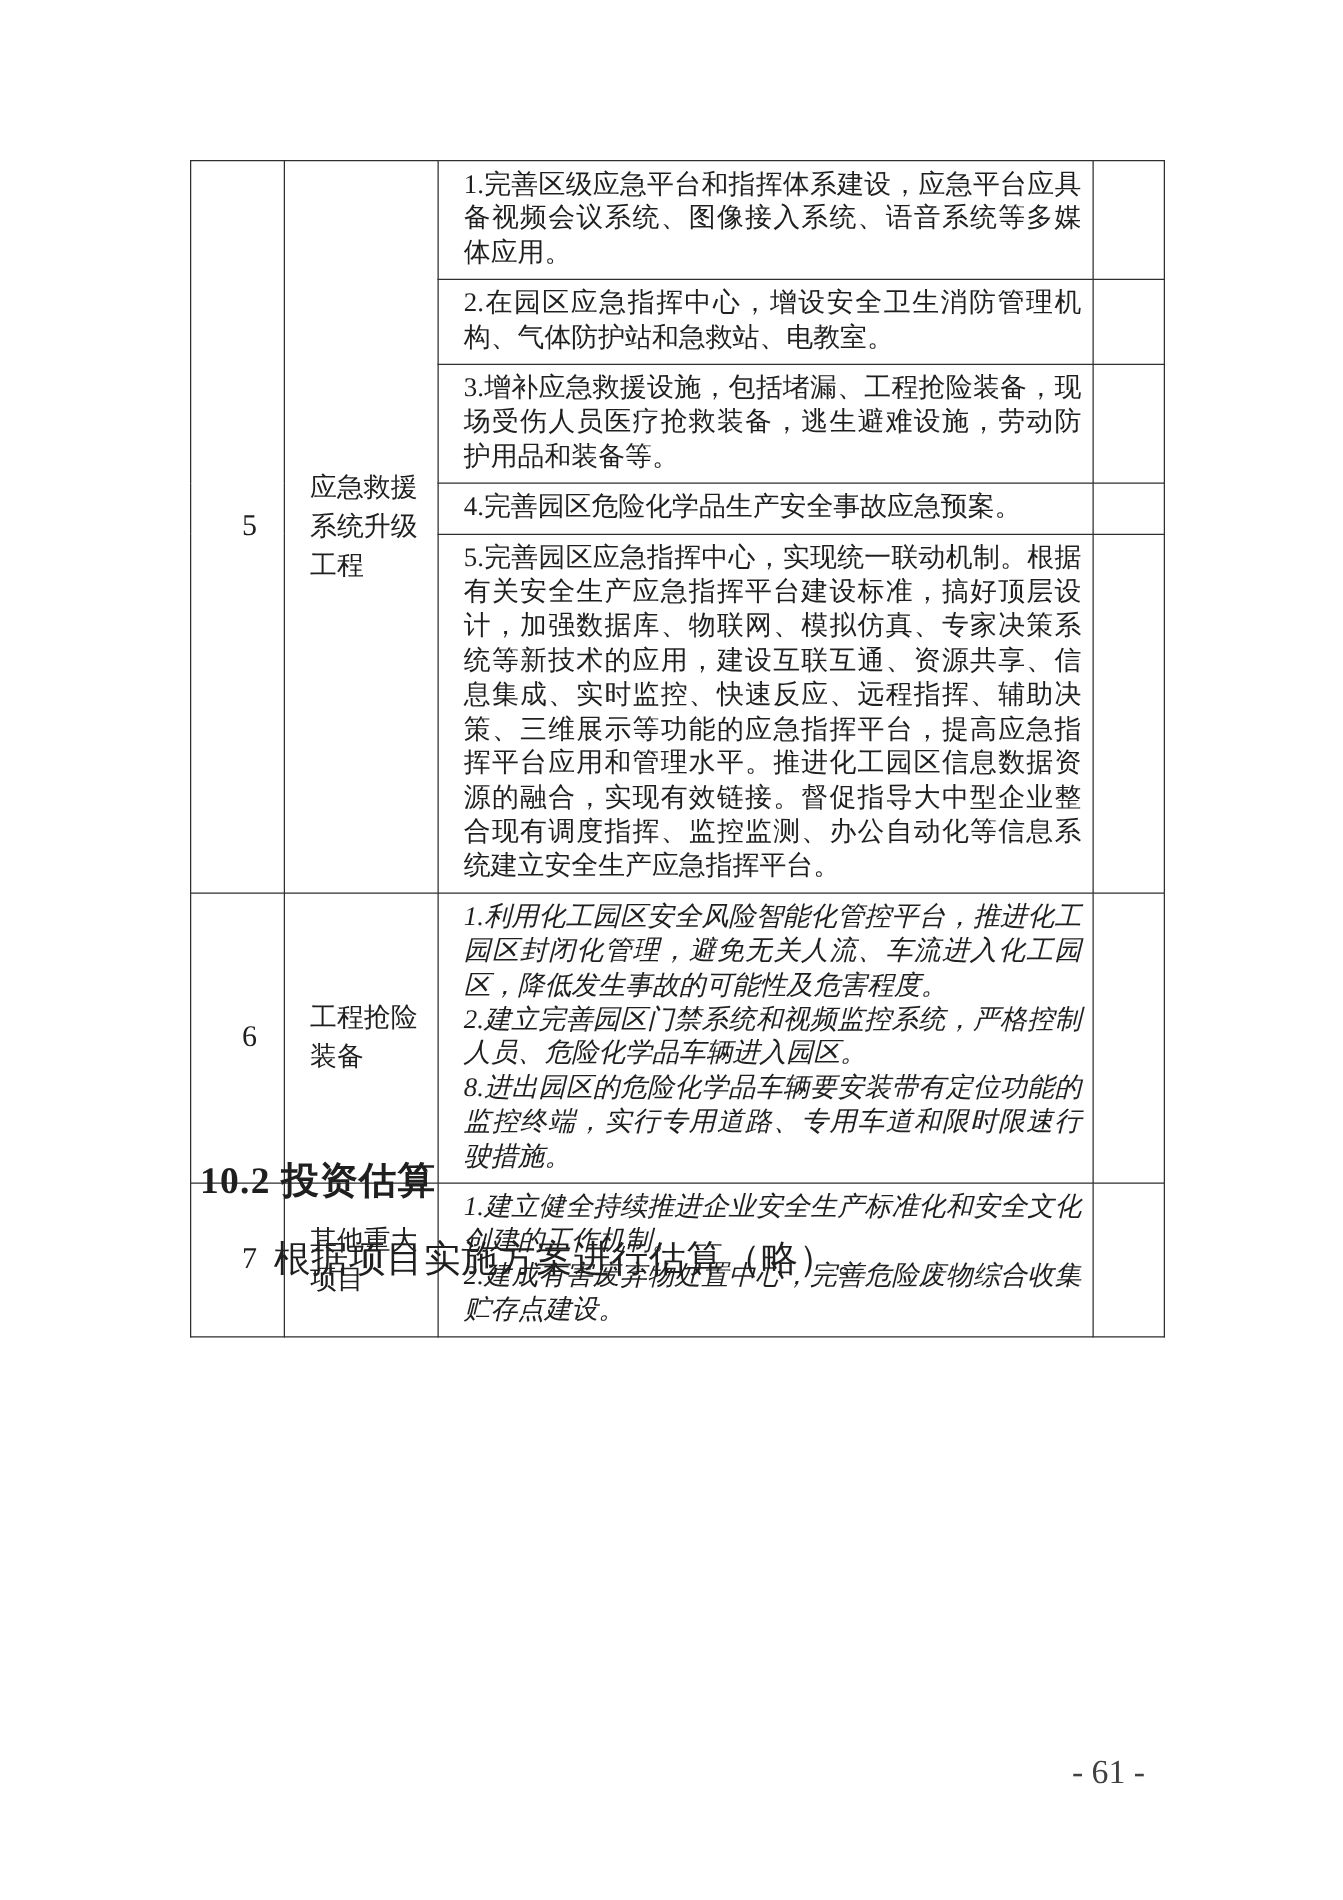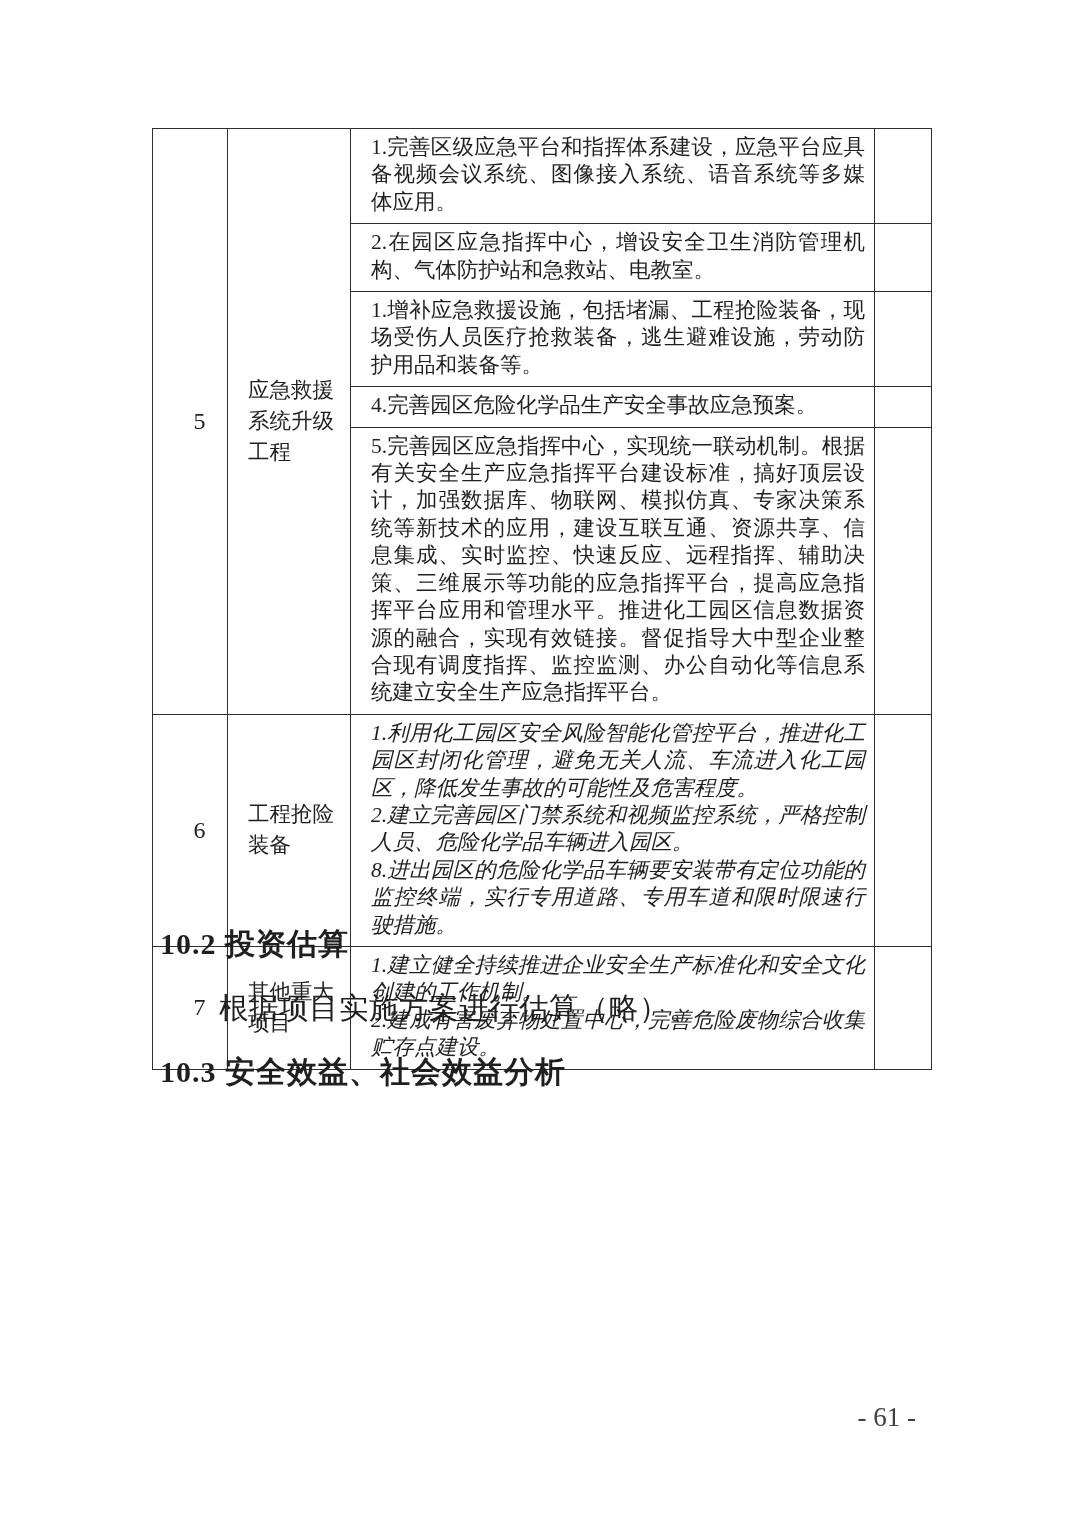--- a/index.html
+++ b/index.html
@@ -113,21 +113,21 @@
           <td class="num-cell" rowspan="5">5</td>
           <td class="cat-cell" rowspan="5">应急救援系统升级工程</td>
           <td class="item-cell">1.完善区级应急平台和指挥体系建设，应急平台应具备视频会议系统、图像接入系统、语音系统等多媒体应用。</td>
           <td class="blank-cell"></td>
         </tr>
         <tr>
           <td class="item-cell">2.在园区应急指挥中心，增设安全卫生消防管理机构、气体防护站和急救站、电教室。</td>
           <td class="blank-cell"></td>
         </tr>
         <tr>
-          <td class="item-cell">1.增补应急救援设施，包括堵漏、工程抢险装备，现场受伤人员医疗抢救装备，逃生避难设施，劳动防护用品和装备等。</td>
+          <td class="item-cell">3.增补应急救援设施，包括堵漏、工程抢险装备，现场受伤人员医疗抢救装备，逃生避难设施，劳动防护用品和装备等。</td>
           <td class="blank-cell"></td>
         </tr>
         <tr>
           <td class="item-cell">4.完善园区危险化学品生产安全事故应急预案。</td>
           <td class="blank-cell"></td>
         </tr>
         <tr>
           <td class="item-cell">5.完善园区应急指挥中心，实现统一联动机制。根据有关安全生产应急指挥平台建设标准，搞好顶层设计，加强数据库、物联网、模拟仿真、专家决策系统等新技术的应用，建设互联互通、资源共享、信息集成、实时监控、快速反应、远程指挥、辅助决策、三维展示等功能的应急指挥平台，提高应急指挥平台应用和管理水平。推进化工园区信息数据资源的融合，实现有效链接。督促指导大中型企业整合现有调度指挥、监控监测、办公自动化等信息系统建立安全生产应急指挥平台。</td>
           <td class="blank-cell"></td>
         </tr>
@@ -149,18 +149,17 @@
             <div class="stacked-item">2.建成有害废弃物处置中心，完善危险废物综合收集贮存点建设。</div>
           </td>
           <td class="blank-cell"></td>
         </tr>
       </tbody>
   </table>
 
   <div class="sections" id="sections">
       <h2 class="sec-heading">10.2 投资估算</h2>
       <p class="sec-para">根据项目实施方案进行估算（略）。</p>
-      <h2 class="sec-heading">10.3 安全效益、社会效益分析</h2>
     </div>
 
   <div class="footer">- 61 -</div>
 
 </div>
 
 </body></html>

